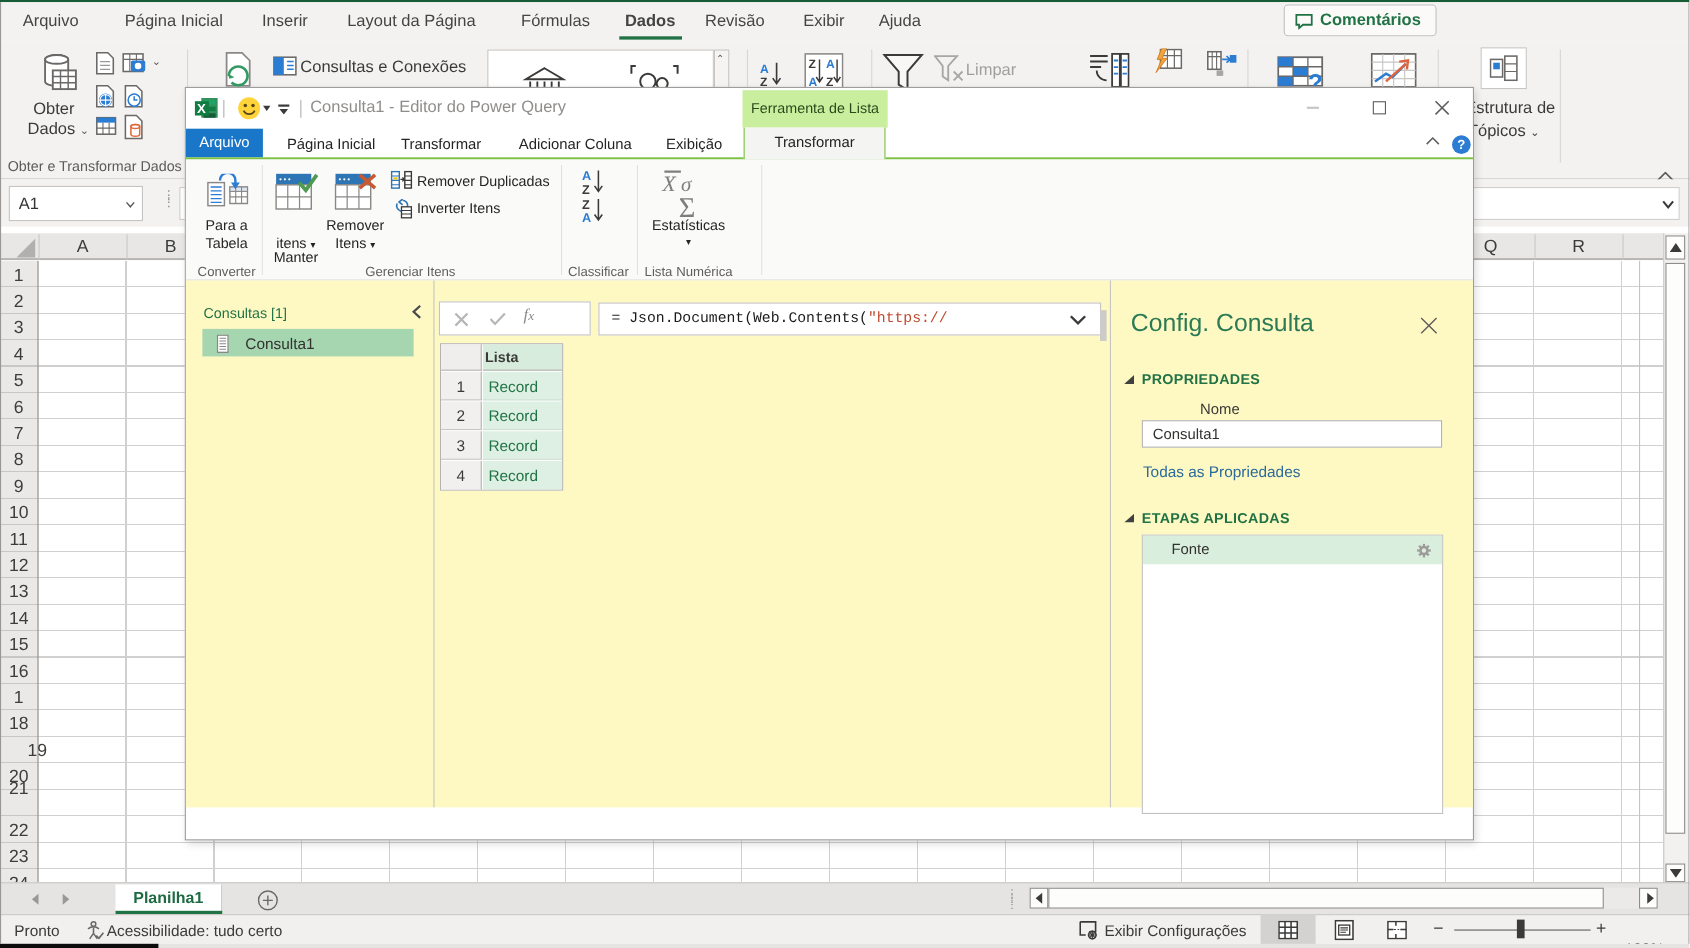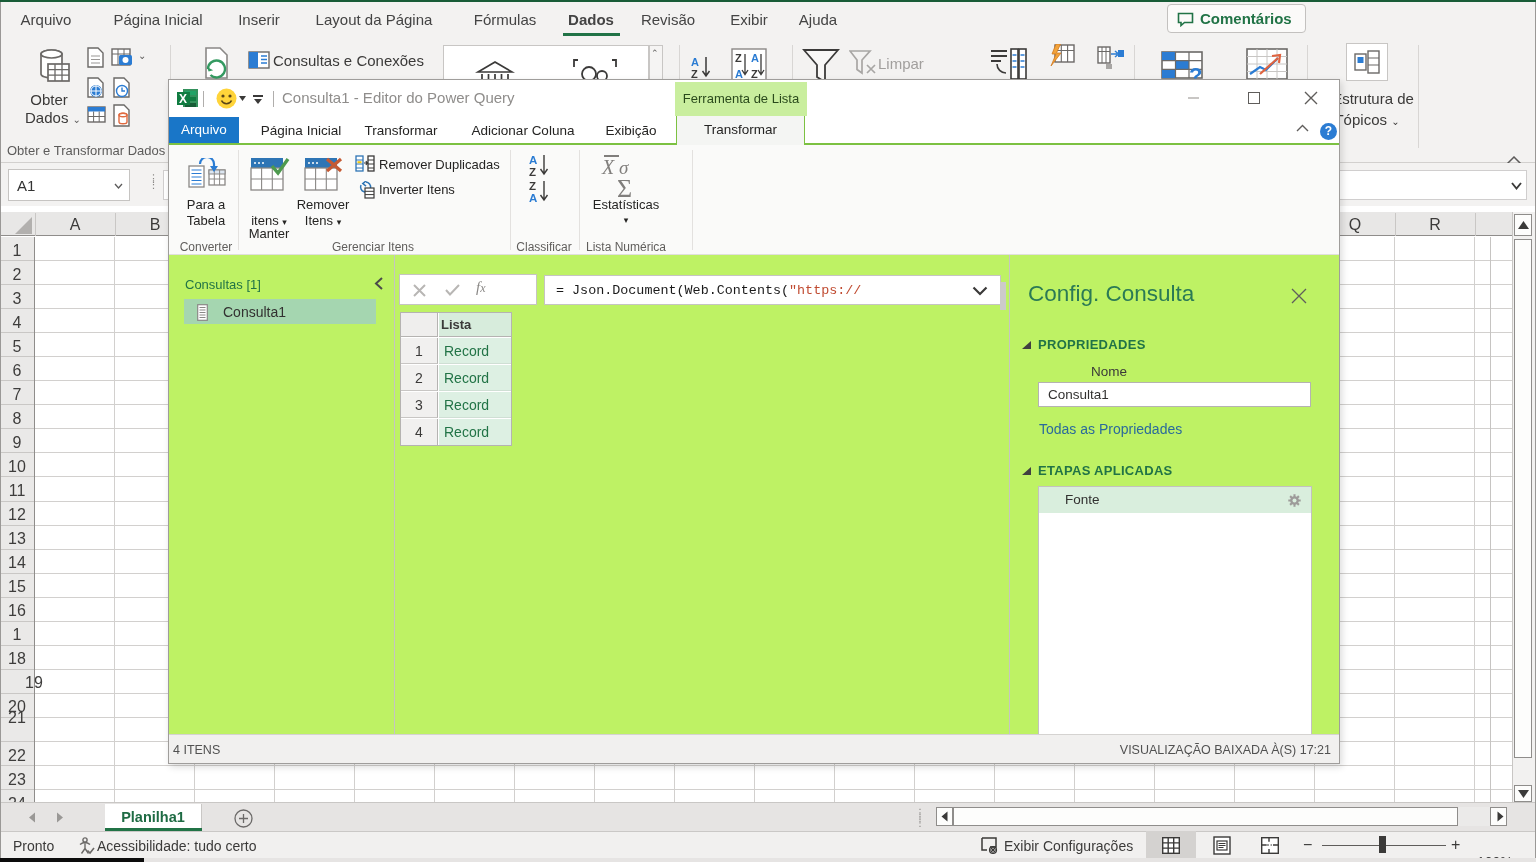--- a/index.html
+++ b/index.html
@@ -61,21 +61,21 @@
   #pqtabs { left:0; top:37px; width:1170px; height:26px; background:#fff; }
   #pqtabs span { position:absolute; top:6px; font-size:13.5px; color:#252423; }
   #arquivo { left:0; top:37px; width:70px; height:26px; background:#1976c8; color:#fff; font-size:13.5px; text-align:center; line-height:26px; }
   #greenline { left:0; top:63px; width:1170px; height:2px; background:#7cc142; }
   #ctxhdr { left:506px; top:2px; width:132px; height:34px; background:#c9ee9e; text-align:center; line-height:34px; font-size:13px; color:#2a4a1c; }
   #ctxtab { left:507px; top:36px; width:129px; height:29px; background:#f4f5f3; border-left:1px solid #7cc142; border-right:1px solid #7cc142; text-align:center; line-height:27px; font-size:13.5px; color:#252423; }
   #pqribbon { left:0; top:65px; width:1170px; height:110px; background:#fafaf9; border-bottom:1px solid #e1dfdd; }
   .pqsep { position:absolute; width:1px; background:#e3e1df; top:5px; height:100px; }
   .pqbl { position:absolute; font-size:13px; color:#252423; }
   .pqgl { position:absolute; font-size:12px; color:#605e5c; }
-  #pqbody { left:0; top:175px; width:1170px; height:479px; background:#bef264; }
+  #pqbody { left:0; top:175px; width:1170px; height:479px; background:#fef9c3; }
   #pqstatus { left:0; top:654px; width:1170px; height:29px; background:#f1f0ef; border-top:1px solid #d5d3d1; font-size:12.5px; color:#515151; }
 </style>
 </head>
 <body>
   <div class="ab" id="topstrip"></div>
   <div class="ab" style="left:0;top:2px;width:1px;height:856px;background:#9a9896;z-index:50;"></div>
   <div class="ab" style="left:1535px;top:2px;width:1px;height:856px;background:#9a9896;z-index:50;"></div>
 
   <div class="ab" id="tabrow">
     <span class="tab ctr" style="left:46px;">Arquivo</span>
@@ -609,17 +609,13 @@
       <div class="ab" style="left:869px;top:231px;width:274px;height:254px;background:#fff;border:1px solid #c3c1bf;">
         <div class="ab" style="left:0;top:0;width:272px;height:26px;background:#d9eedd;">
           <span class="ab" style="left:26px;top:5px;font-size:13.5px;color:#323130;">Fonte</span>
           <svg class="ab" style="left:249px;top:7px;" width="13" height="13" viewBox="0 0 13 13">
             <path d="M12.71 5.42 L12.71 7.58 L10.79 7.46 L10.22 8.86 L11.65 10.12 L10.12 11.65 L8.86 10.22 L7.46 10.79 L7.58 12.71 L5.42 12.71 L5.54 10.79 L4.14 10.22 L2.88 11.65 L1.35 10.12 L2.78 8.86 L2.21 7.46 L0.29 7.58 L0.29 5.42 L2.21 5.54 L2.78 4.14 L1.35 2.88 L2.88 1.35 L4.14 2.78 L5.54 2.21 L5.42 0.29 L7.58 0.29 L7.46 2.21 L8.86 2.78 L10.12 1.35 L11.65 2.88 L10.22 4.14 L10.79 5.54 Z" fill="#9d9b99"></path>
             <circle cx="6.5" cy="6.5" r="2" fill="#d9eedd"></circle>
           </svg>
         </div>
       </div>
     </div>
-    <div class="in" id="pqstatus">
-      <span class="ab" style="left:4px;top:8px;">4 ITENS</span>
-      <span class="ab" style="right:8px;top:8px;">VISUALIZAÇÃO BAIXADA À(S) 17:21</span>
-    </div>
   </div>
 
 </body></html>

